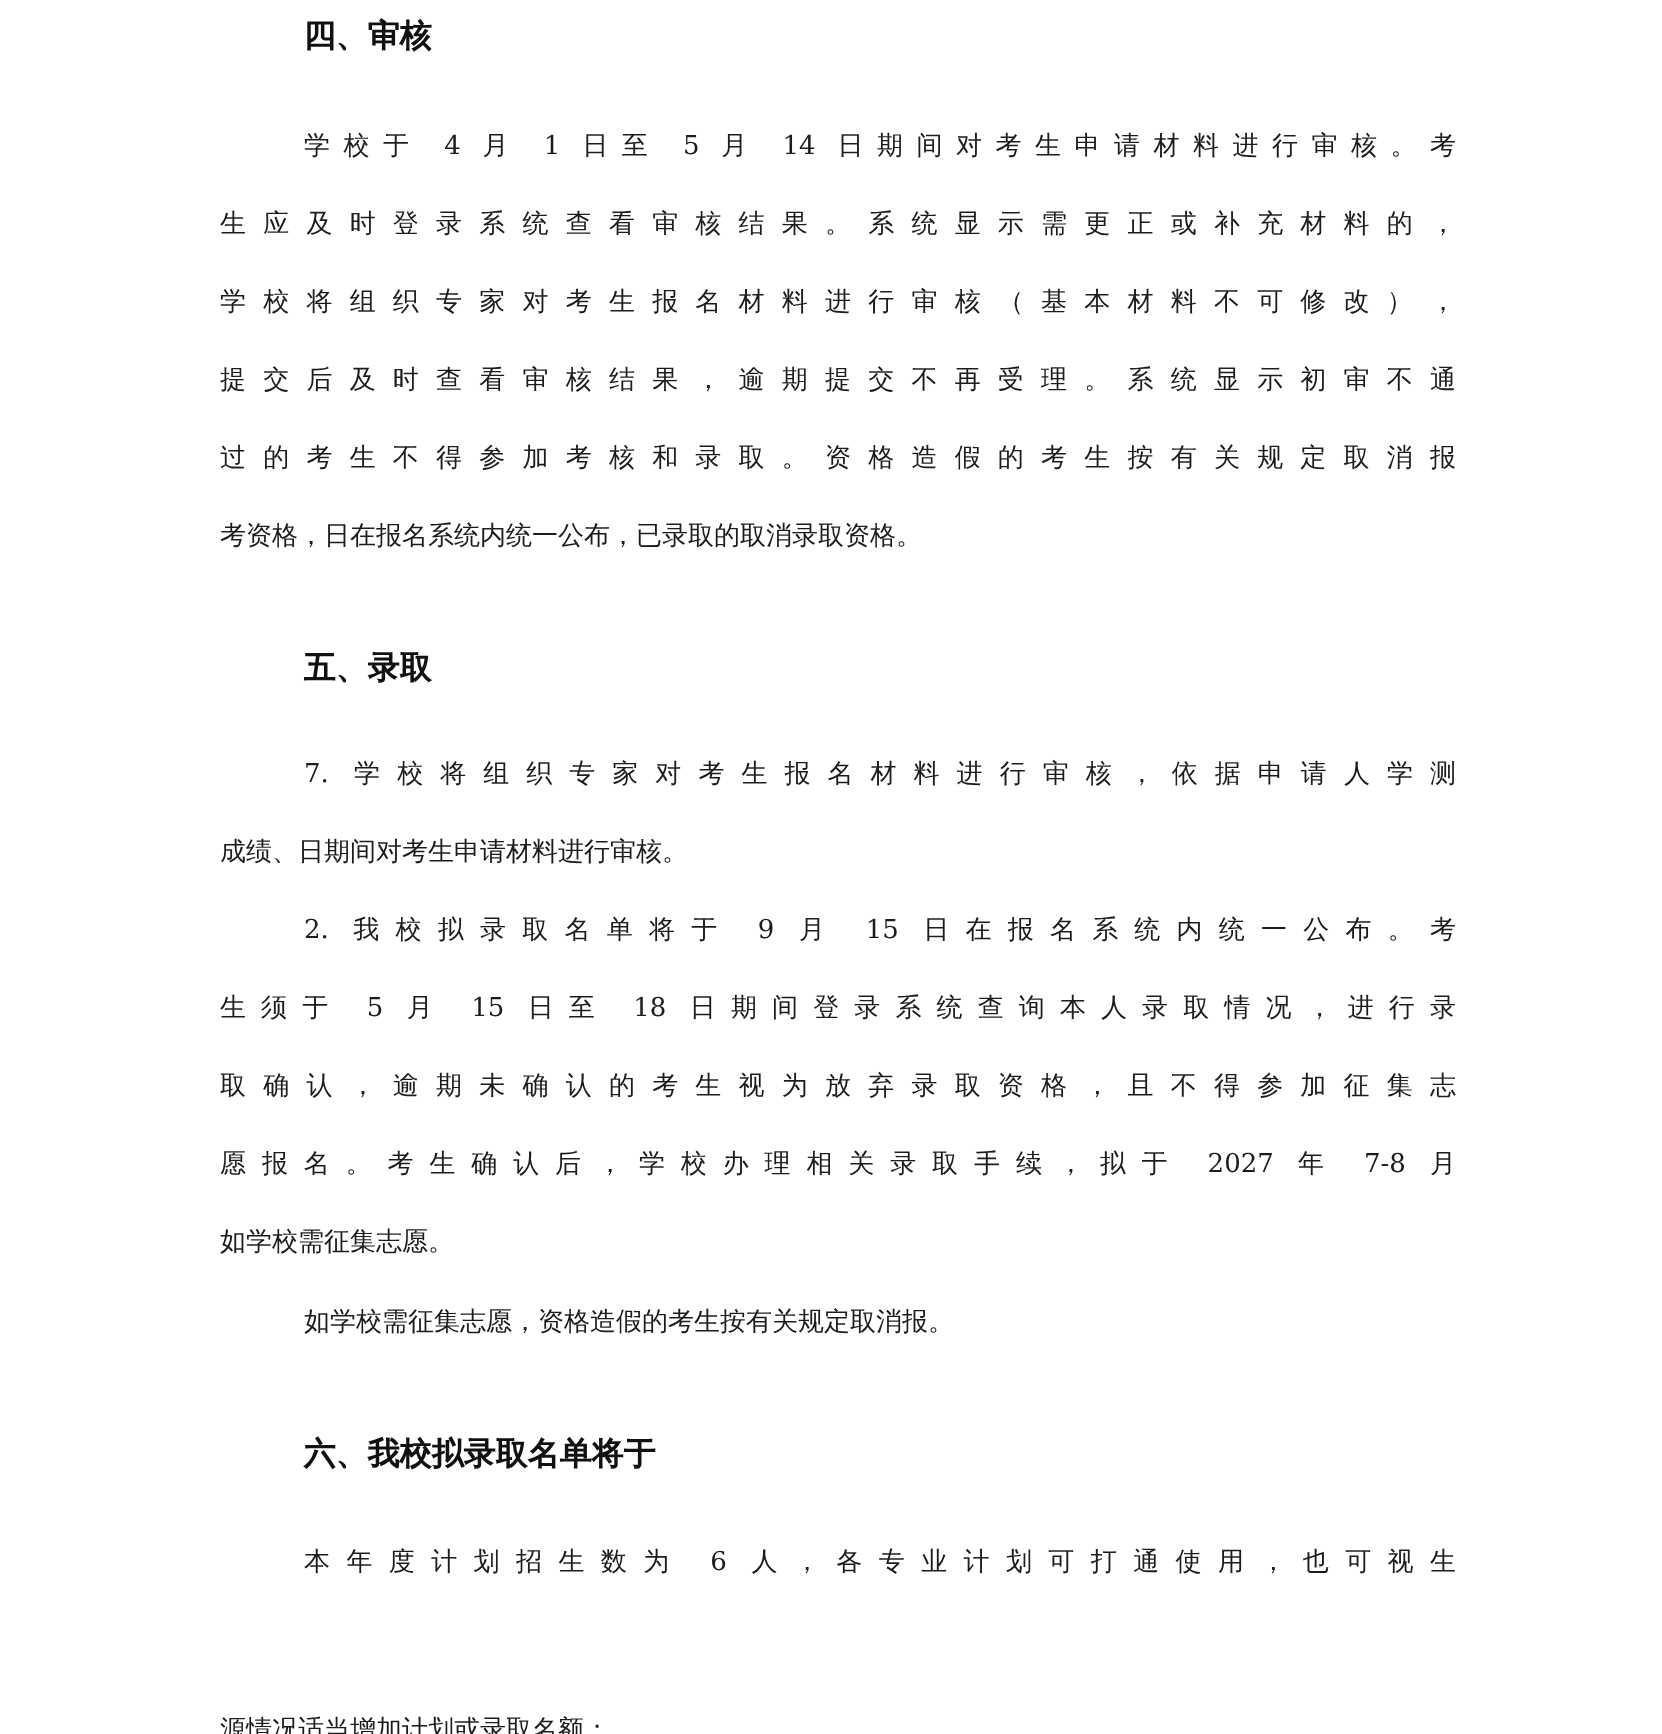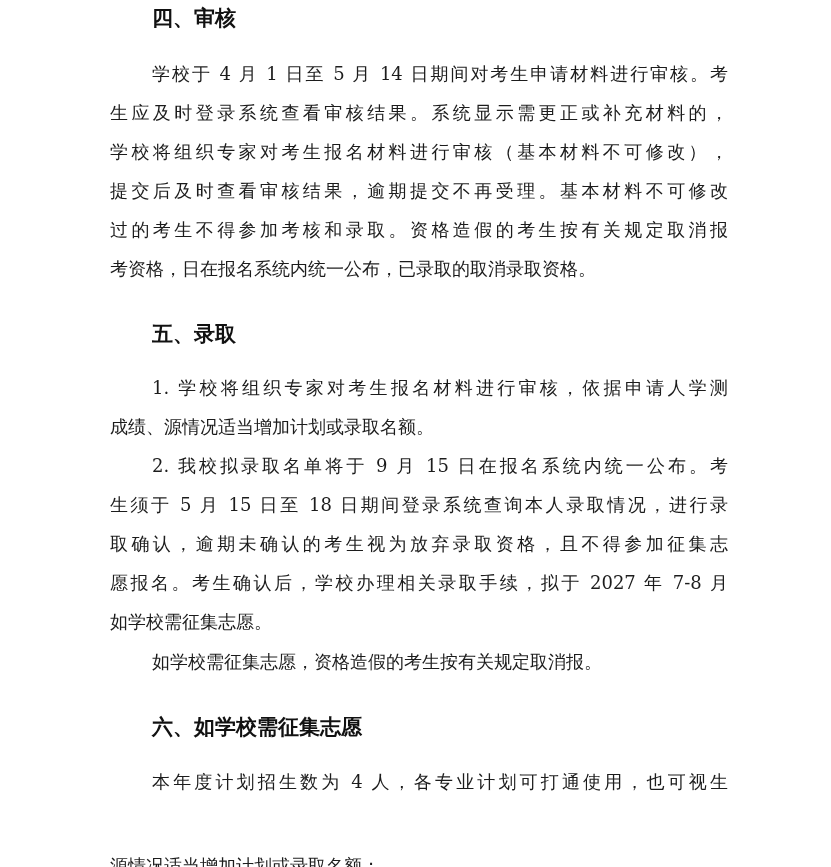--- a/index.html
+++ b/index.html
@@ -19,30 +19,30 @@
     position: absolute;
     left: 110px;
     top: 0;
     width: 618px;
   }
   .heading {
     position: absolute;
     left: 42px;
     font-family: "DejaVu Sans", "Liberation Sans", sans-serif;
     font-weight: bold;
-    font-size: 21px;
+    font-size: 16px;
     line-height: 24px;
     color: #111111;
     white-space: nowrap;
   }
   .line {
     position: absolute;
     left: 0;
     width: 618px;
-    font-size: 18px;
+    font-size: 13px;
     line-height: 24px;
     white-space: nowrap;
     text-align: justify;
     text-align-last: justify;
     color: #1c1c1c;
   }
   .line.indent {
     left: 42px;
     width: 576px;
   }
@@ -53,35 +53,35 @@
 </head>
 <body>
 
 <div class="page">
 
   <div class="heading" style="top:6px">四、审核</div>
 
   <div class="line indent" style="top:62px">学校于 4 月 1 日至 5 月 14 日期间对考生申请材料进行审核。考</div>
   <div class="line" style="top:101px">生应及时登录系统查看审核结果。系统显示需更正或补充材料的，</div>
   <div class="line" style="top:140px">学校将组织专家对考生报名材料进行审核（基本材料不可修改），</div>
-  <div class="line" style="top:179px">提交后及时查看审核结果，逾期提交不再受理。基本材料不可修改</div>
+  <div class="line" style="top:179px">提交后及时查看审核结果，逾期提交不再受理。系统显示初审不通</div>
   <div class="line" style="top:218px">过的考生不得参加考核和录取。资格造假的考生按有关规定取消报</div>
   <div class="line last" style="top:257px">考资格，日在报名系统内统一公布，已录取的取消录取资格。</div>
 
   <div class="heading" style="top:322px">五、录取</div>
 
-  <div class="line indent" style="top:376px">1.  学校将组织专家对考生报名材料进行审核，依据申请人学测</div>
-  <div class="line last" style="top:415px">成绩、源情况适当增加计划或录取名额。</div>
+  <div class="line indent" style="top:376px">7.  学校将组织专家对考生报名材料进行审核，依据申请人学测</div>
+  <div class="line last" style="top:415px">成绩、日期间对考生申请材料进行审核。</div>
 
   <div class="line indent" style="top:454px">2.  我校拟录取名单将于 9 月 15 日在报名系统内统一公布。考</div>
   <div class="line" style="top:493px">生须于 5 月 15 日至 18 日期间登录系统查询本人录取情况，进行录</div>
   <div class="line" style="top:532px">取确认，逾期未确认的考生视为放弃录取资格，且不得参加征集志</div>
   <div class="line" style="top:571px">愿报名。考生确认后，学校办理相关录取手续，拟于 2027 年 7-8 月</div>
   <div class="line last" style="top:610px">如学校需征集志愿。</div>
 
   <div class="line indent last" style="top:650px">如学校需征集志愿，资格造假的考生按有关规定取消报。</div>
 
-  <div class="heading" style="top:715px">六、如学校需征集志愿</div>
+  <div class="heading" style="top:715px">六、我校拟录取名单将于</div>
 
-  <div class="line indent" style="top:770px">本年度计划招生数为 4 人，各专业计划可打通使用，也可视生</div>
+  <div class="line indent" style="top:770px">本年度计划招生数为 6 人，各专业计划可打通使用，也可视生</div>
   <div class="line last" style="top:854px">源情况适当增加计划或录取名额；</div>
 
 </div>
 
 </body></html>

